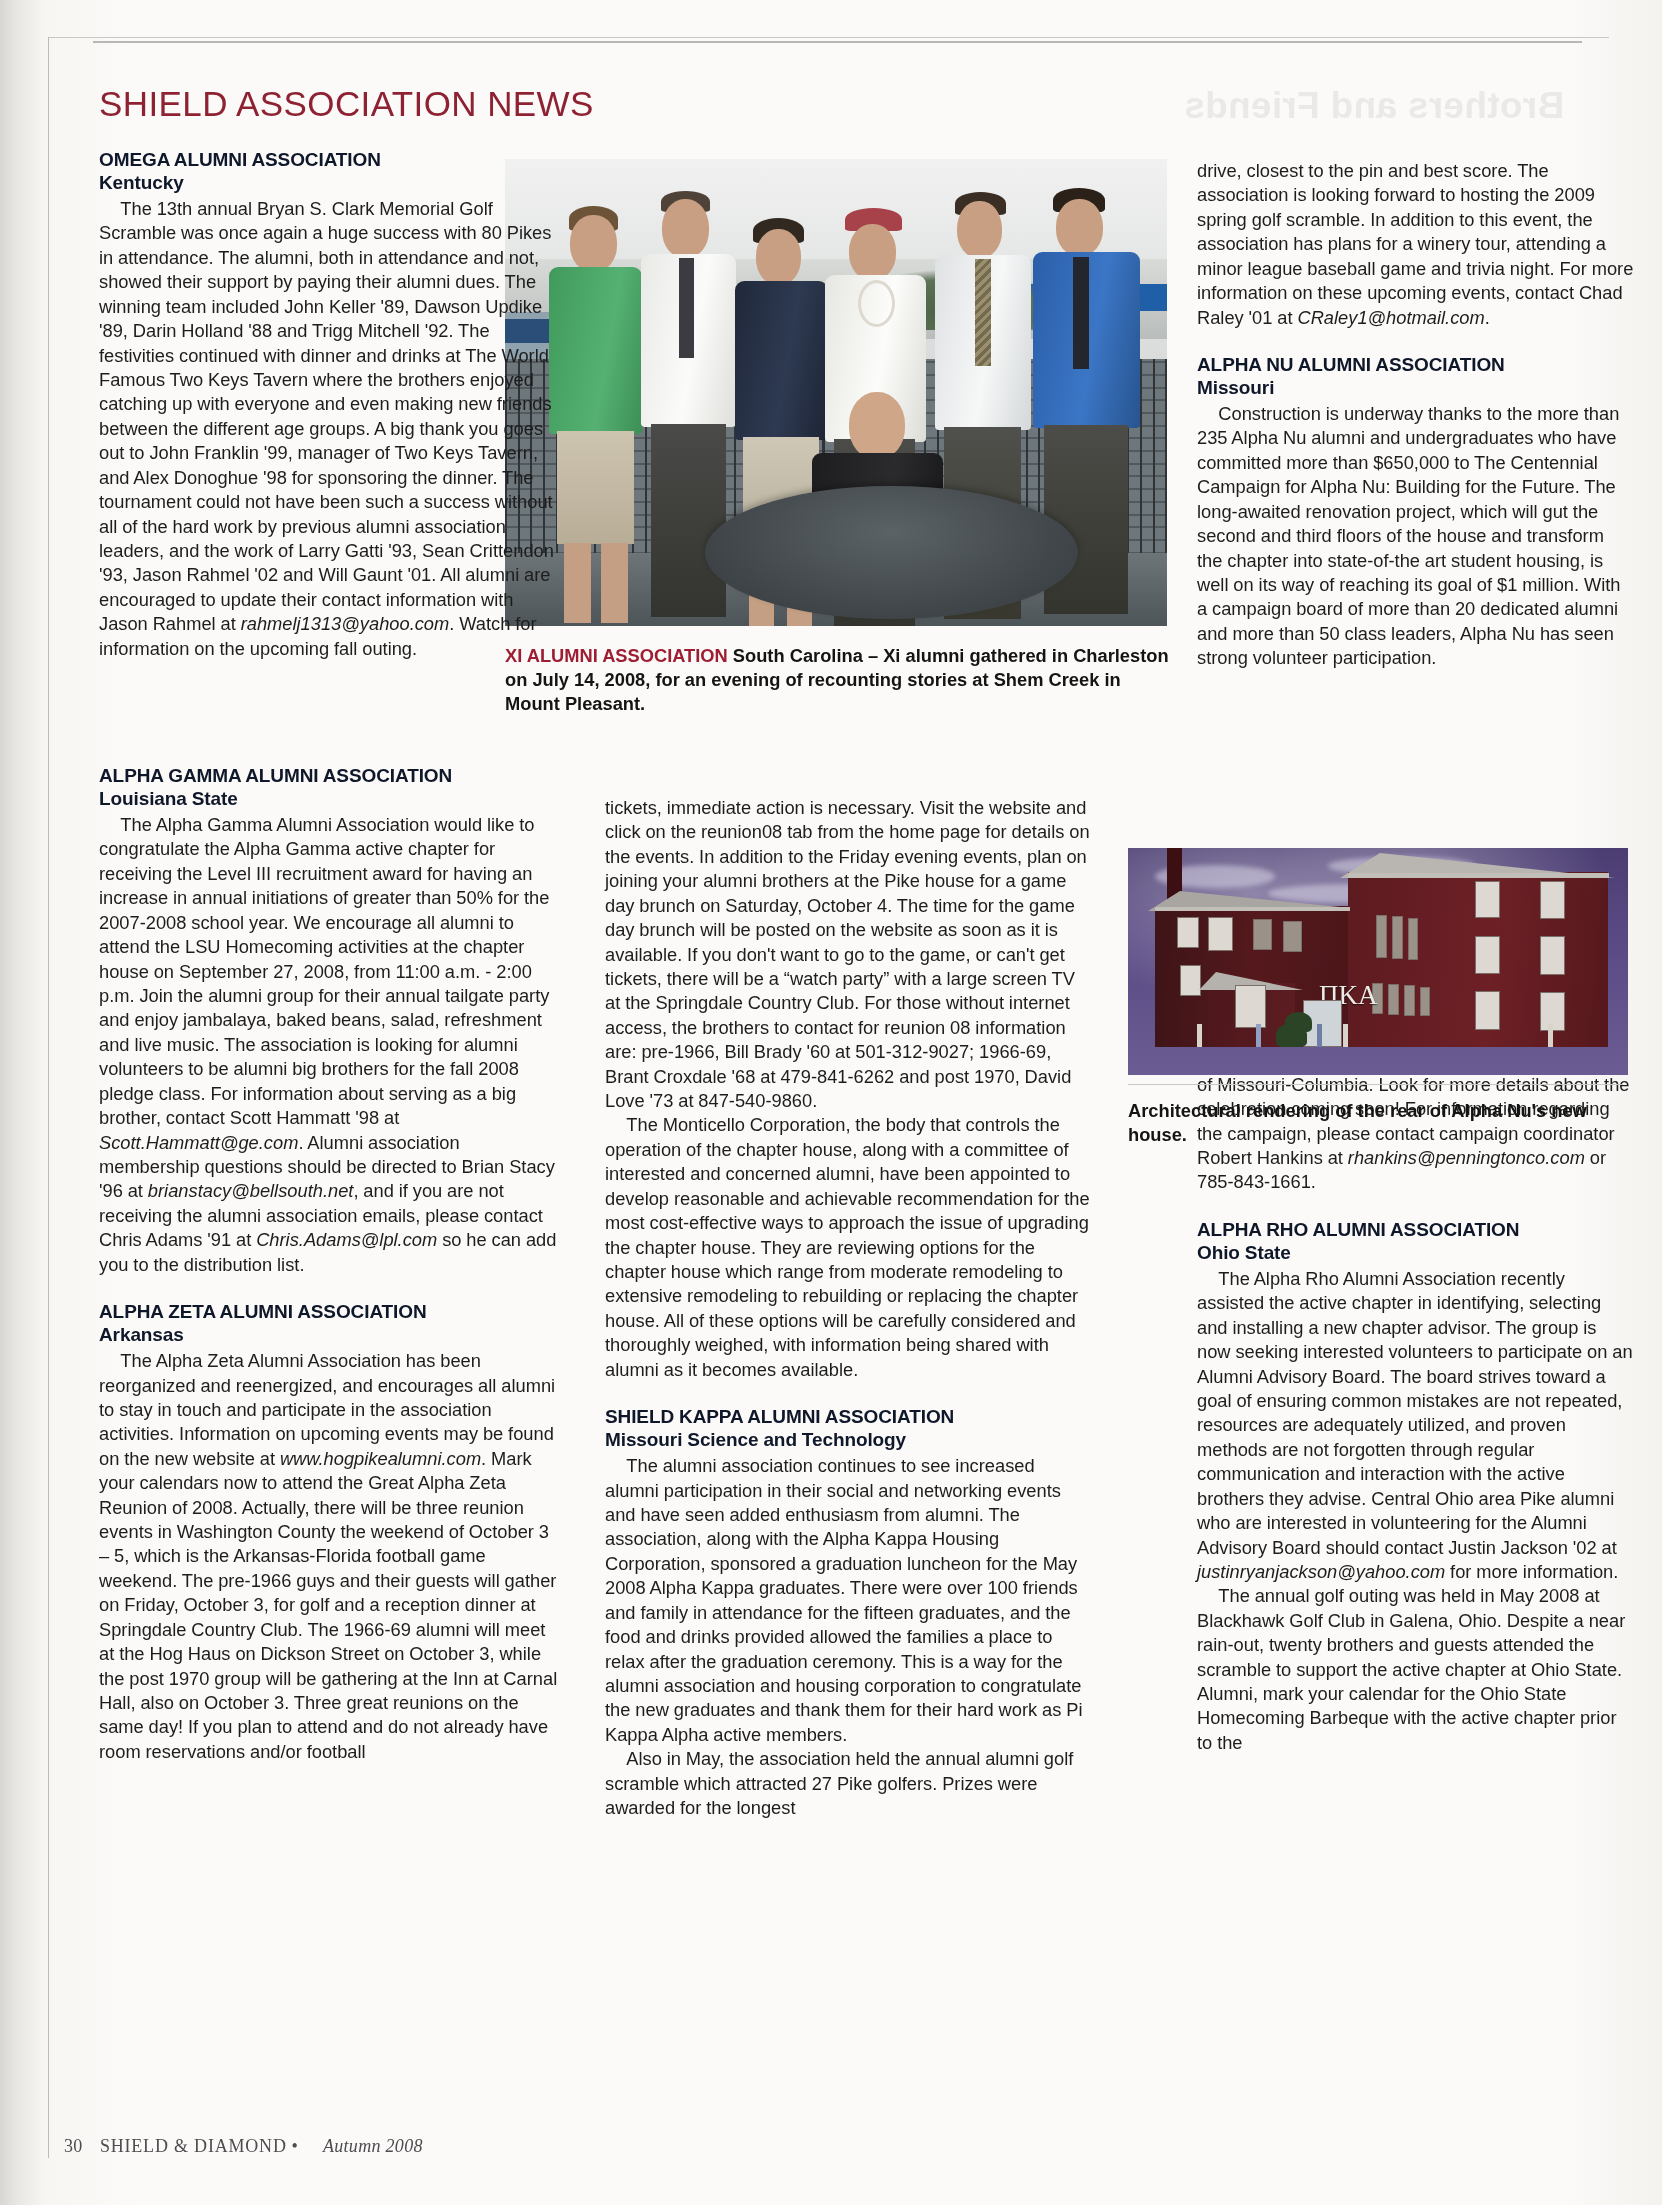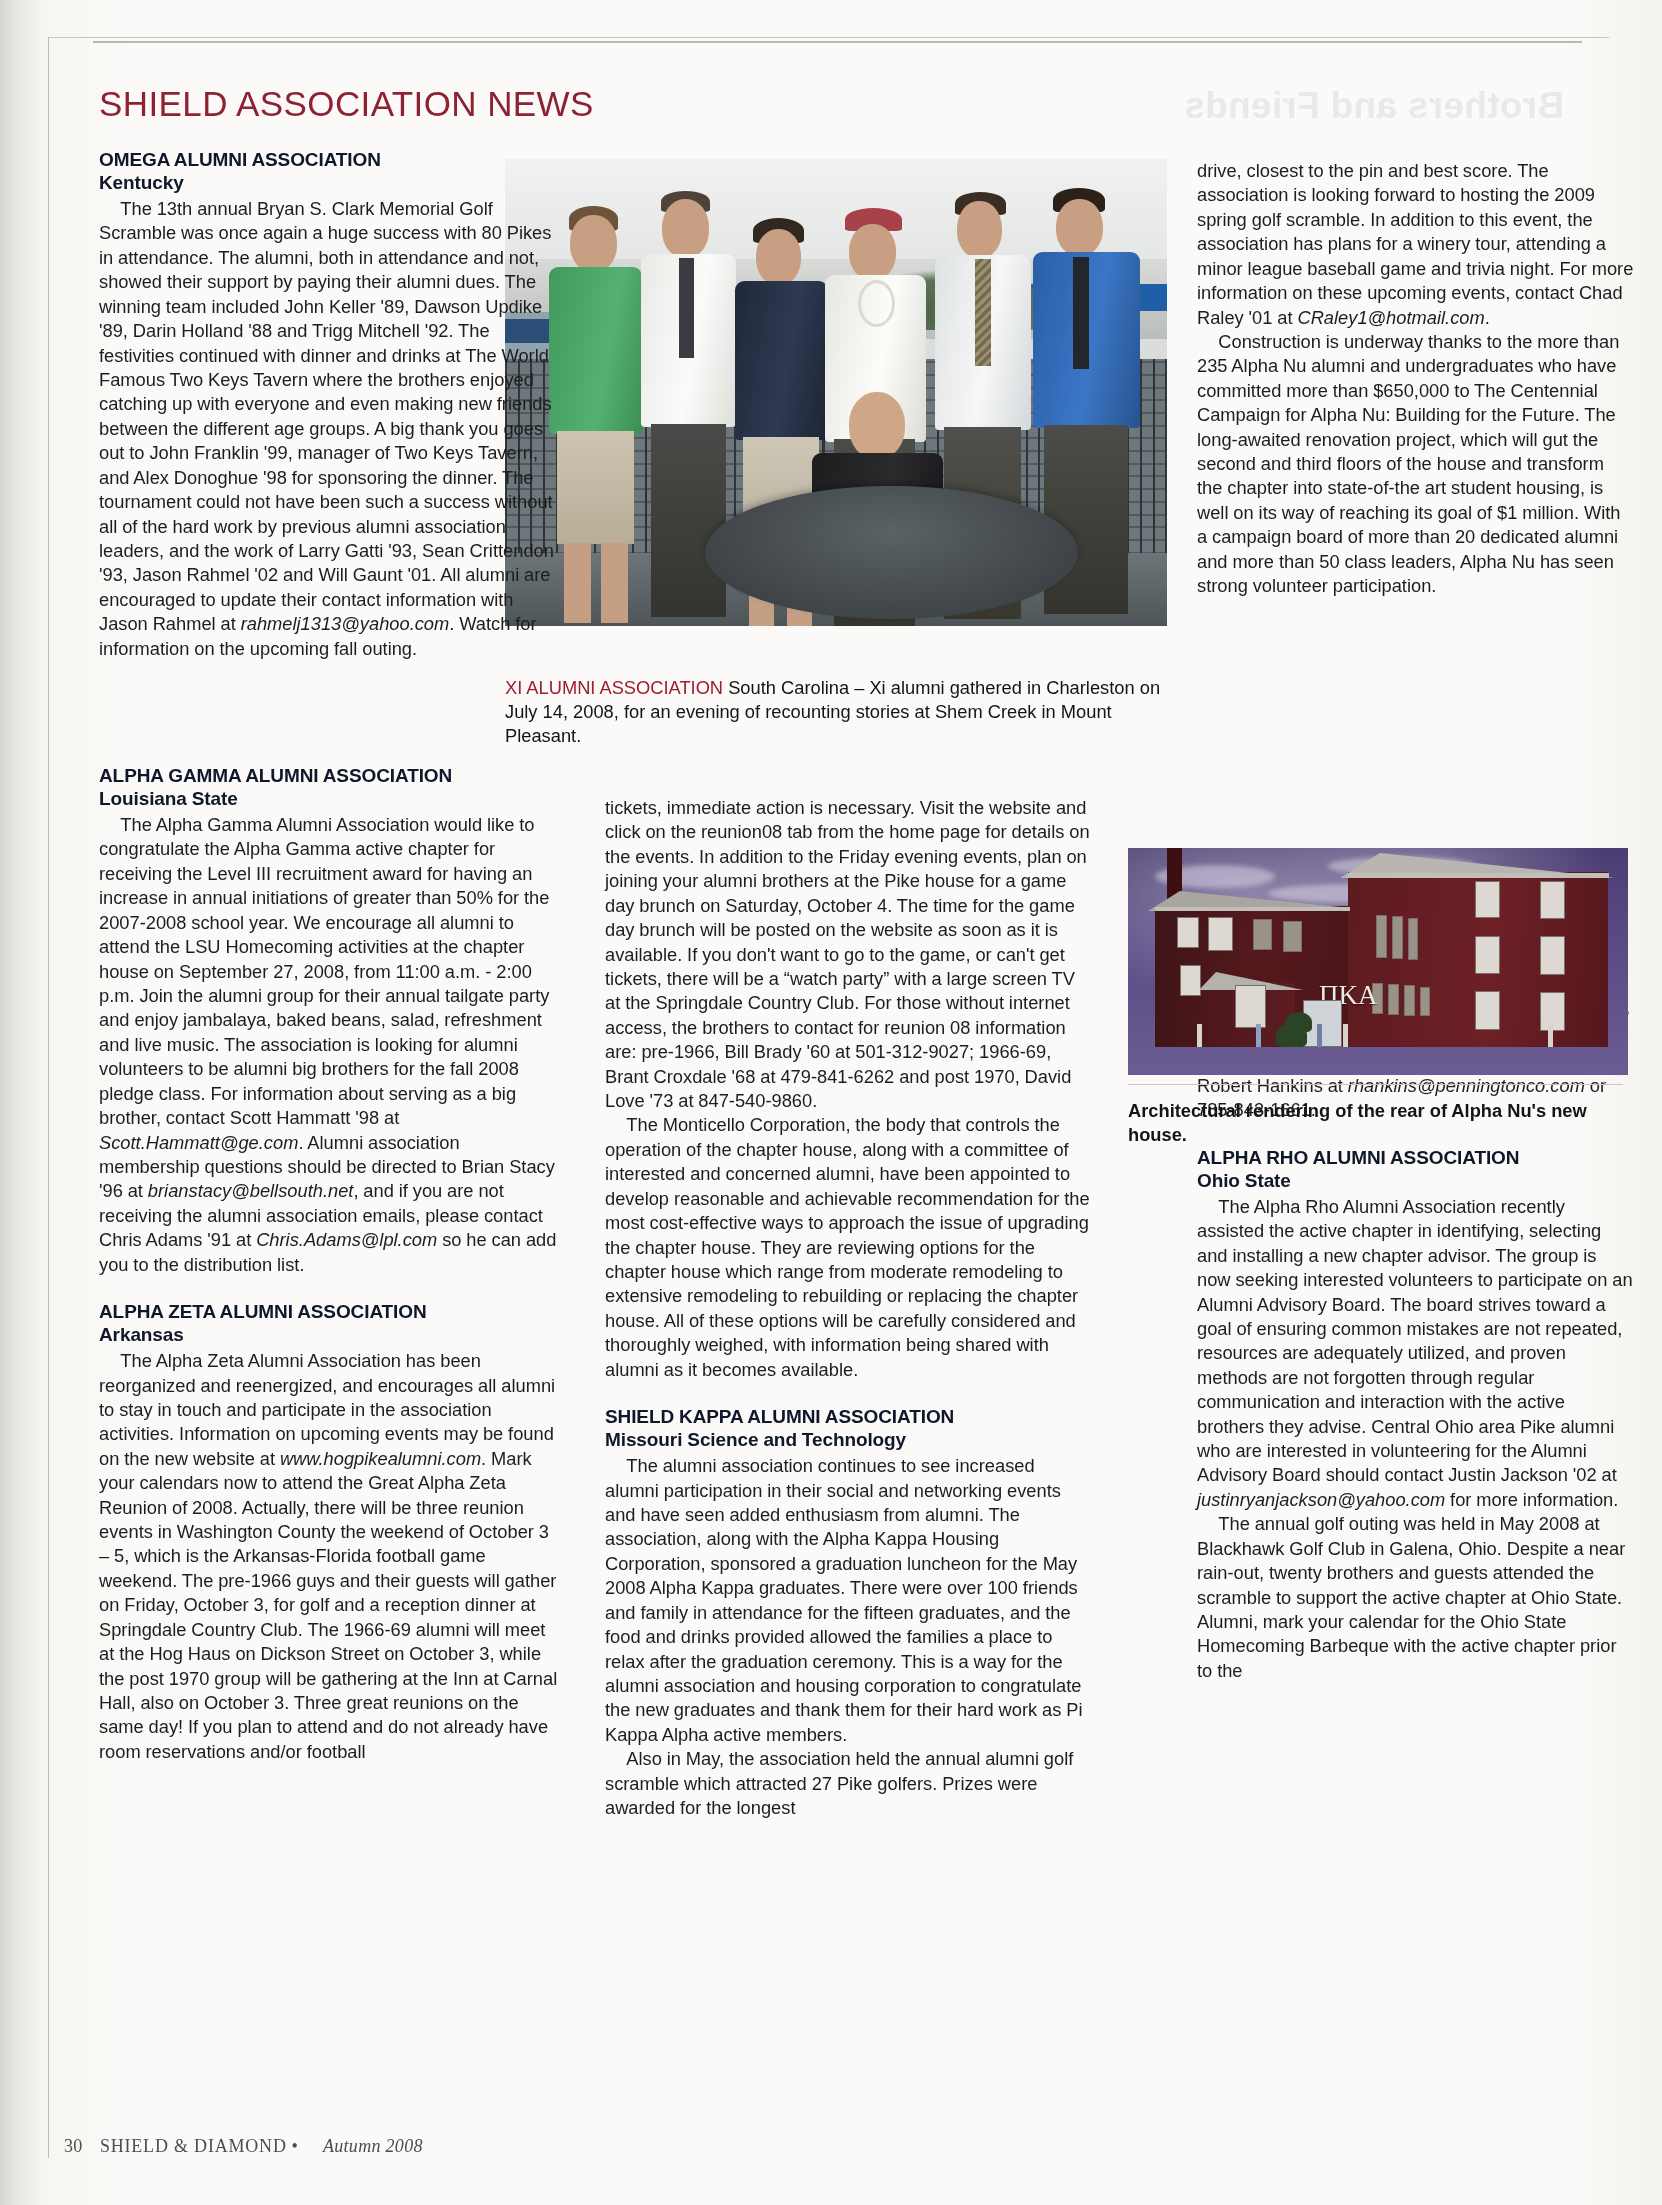--- a/index.html
+++ b/index.html
@@ -163,24 +163,24 @@
     width: 373px; height: 133px;
     border-radius: 50%;
     background: radial-gradient(ellipse at 50% 35%, #5b6265 0%, #42484b 60%, #34393c 100%);
     box-shadow: 0 -2.7px 6.7px rgba(0,0,0,0.25);
   }
 
   
   .caption1 {
     position: absolute;
     left: 505px;
-    top: 676px;
+    top: 644px;
     width: 667px;
     font-size: 18.3px;
-    font-weight: normal;
+    font-weight: bold;
     line-height: 1.30;
     color: #141414;
   }
   .caption1 .lead { color: #9e1d33; }
 
   
   .photo-bldg {
     position: absolute;
     left: 1128px;
     top: 848px;
@@ -427,20 +427,24 @@
       <span>SHIELD KAPPA ALUMNI ASSOCIATION</span>
       <span class="sub">Missouri Science and Technology</span>
     </div>
     <p>The alumni association continues to see increased alumni participation in their social and networking events and have seen added enthusiasm from alumni. The association, along with the Alpha Kappa Housing Corporation, sponsored a graduation luncheon for the May 2008 Alpha Kappa graduates. There were over 100 friends and family in attendance for the fifteen graduates, and the food and drinks provided allowed the families a place to relax after the graduation ceremony. This is a way for the alumni association and housing corporation to congratulate the new graduates and thank them for their hard work as Pi Kappa Alpha active members.</p>
     <p>Also in May, the association held the annual alumni golf scramble which attracted 27 Pike golfers. Prizes were awarded for the longest</p>
   </div>
 
   <div class="col col3">
     <p class="noindent"><span>drive, closest to the pin and best score. The association is looking forward to hosting the 2009 spring golf scramble. In addition to this event, the association has plans for a winery tour, attending a minor league baseball game and trivia night. For more information on these upcoming events, contact Chad Raley '01 at </span><em>CRaley1@hotmail.com</em><span>.</span></p>
 
+    <div class="sec-head">
+      <span>ALPHA NU ALUMNI ASSOCIATION</span>
+      <span class="sub">Missouri</span>
+    </div>
     <p>Construction is underway thanks to the more than 235 Alpha Nu alumni and undergraduates who have committed more than $650,000 to The Centennial Campaign for Alpha Nu: Building for the Future. The long-awaited renovation project, which will gut the second and third floors of the house and transform the chapter into state-of-the art student housing, is well on its way of reaching its goal of $1 million. With a campaign board of more than 20 dedicated alumni and more than 50 class leaders, Alpha Nu has seen strong volunteer participation.</p>
 
     <div style="height:280px;"></div>
 
     <p><span>But they still need more alumni support to quickly raise the remaining $350,000 to ensure the project is completed as envisioned. We also look forward to showcasing the project's progress in 2009, when Alpha Nu will celebrate its 100 years at the University of Missouri-Columbia. Look for more details about the celebration coming soon! For information regarding the campaign, please contact campaign coordinator Robert Hankins at </span><em>rhankins@penningtonco.com</em><span> or 785-843-1661.</span></p>
 
     <div class="sec-head">
       <span>ALPHA RHO ALUMNI ASSOCIATION</span>
       <span class="sub">Ohio State</span>
     </div>

